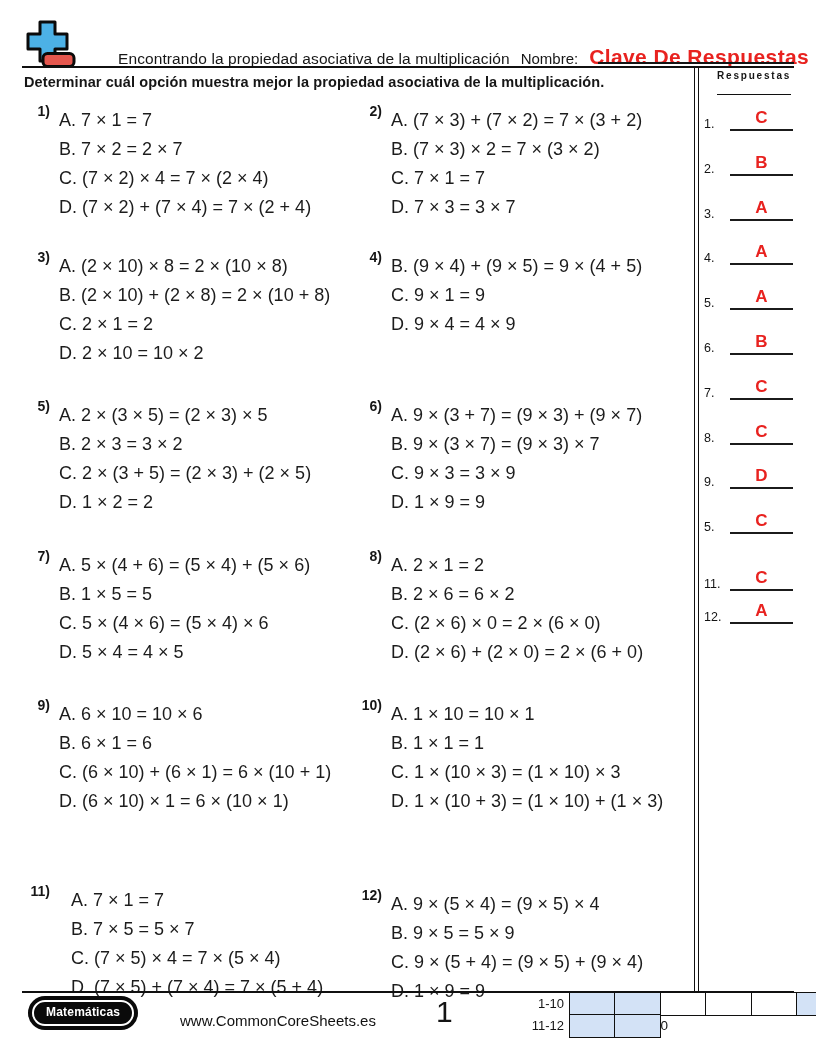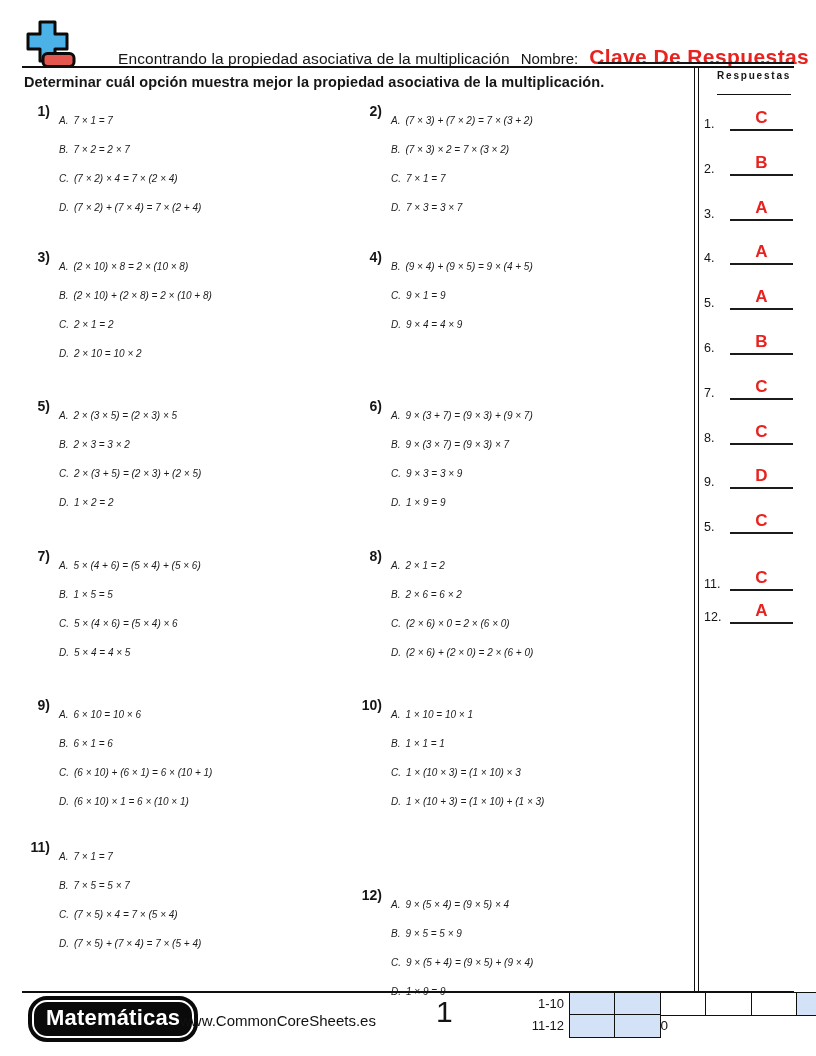--- a/index.html
+++ b/index.html
@@ -31,32 +31,32 @@
     font-size:10px;font-weight:700;letter-spacing:1.8px;
     border-bottom:1.6px solid #101010;padding-bottom:13px;margin-left:12px;
   }
   .ans-item{position:absolute;left:704px;width:89px;height:29px;display:flex;align-items:flex-end;}
   .ans-num{width:26px;font-size:12.5px;color:#141414;flex:none;}
   .ans-blank{flex:1;border-bottom:2px solid #1b1b1b;text-align:center;}
   .ans-letter{display:block;font-size:17px;font-weight:700;color:var(--red,#e8221f);line-height:1;padding-bottom:3px;}
   
   .problem{position:absolute;display:flex;}
   .p-num{width:30px;text-align:right;margin-right:9px;font-size:14px;font-weight:700;transform:translateY(-3px);flex:none;}
-  .p-opts{font-size:10px;color:#1c1c1c;font-style:italic;}
+  .p-opts{font-size:18px;color:#1c1c1c;}
   .opt{line-height:29px;white-space:nowrap;}
   .opt-label{margin-right:5px;}
   
   .footer-line{position:absolute;left:22px;top:991px;width:772px;border-top:2.5px solid #101010;}
   .brand-pill{
     position:absolute;left:28px;top:996px;
     background:#0a0a0a;border:2px solid #0a0a0a;border-radius:19px;padding:2px;
   }
   .brand-inner{
     background:#0a0a0a;border:2.5px solid #ffffff;border-radius:15px;
-    padding:3px 12px 5px 12px;color:#ffffff;font-size:22px;font-weight:700;letter-spacing:.2px;
+    padding:3px 12px 5px 12px;color:#ffffff;font-size:12px;font-weight:700;letter-spacing:.2px;
   }
   .website{position:absolute;left:180px;top:1012px;font-size:15px;color:#111111;}
   .page-number{position:absolute;left:436px;top:995px;font-size:30px;color:#141414;}
   .score-table{position:absolute;left:520px;top:992px;}
   .st-row{display:flex;}
   .st-row + .st-row{margin-top:-1.6px;}
   .st-label{width:44px;text-align:right;padding-right:5px;font-size:13px;line-height:24px;flex:none;color:#141414;}
   .st-cell{
     box-sizing:border-box;width:24px;height:24px;flex:none;
     border:1.6px solid #10100f;text-align:center;font-size:13.5px;line-height:21px;color:#141414;
@@ -246,21 +246,21 @@
     </div>
     <div class="problem" style="left: 352px; top: 700px;">
       <div class="p-num">10)</div>
       <div class="p-opts">
         <div class="opt"><span class="opt-label">A.</span><span class="opt-text">1 × 10 = 10 × 1</span></div>
         <div class="opt"><span class="opt-label">B.</span><span class="opt-text">1 × 1 = 1</span></div>
         <div class="opt"><span class="opt-label">C.</span><span class="opt-text">1 × (10 × 3) = (1 × 10) × 3</span></div>
         <div class="opt"><span class="opt-label">D.</span><span class="opt-text">1 × (10 + 3) = (1 × 10) + (1 × 3)</span></div>
       </div>
     </div>
-    <div class="problem" style="left: 20px; top: 842px;">
+    <div class="problem" style="left: 20px; top: 886px; gap: 12px;">
       <div class="p-num">11)</div>
       <div class="p-opts">
         <div class="opt"><span class="opt-label">A.</span><span class="opt-text">7 × 1 = 7</span></div>
         <div class="opt"><span class="opt-label">B.</span><span class="opt-text">7 × 5 = 5 × 7</span></div>
         <div class="opt"><span class="opt-label">C.</span><span class="opt-text">(7 × 5) × 4 = 7 × (5 × 4)</span></div>
         <div class="opt"><span class="opt-label">D.</span><span class="opt-text">(7 × 5) + (7 × 4) = 7 × (5 + 4)</span></div>
       </div>
     </div>
     <div class="problem" style="left: 352px; top: 890px;">
       <div class="p-num">12)</div>

